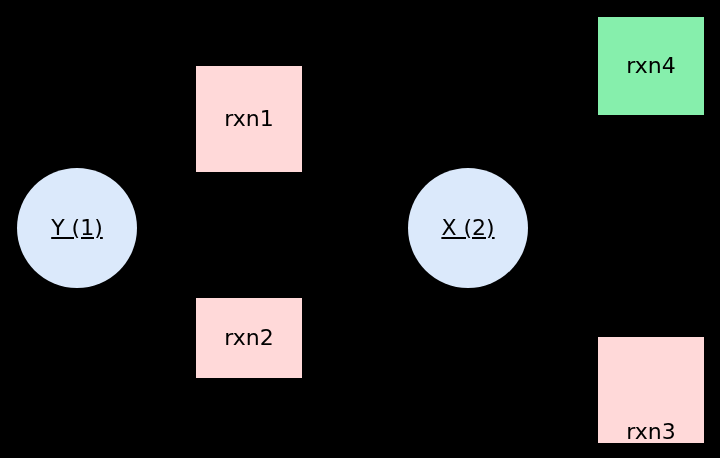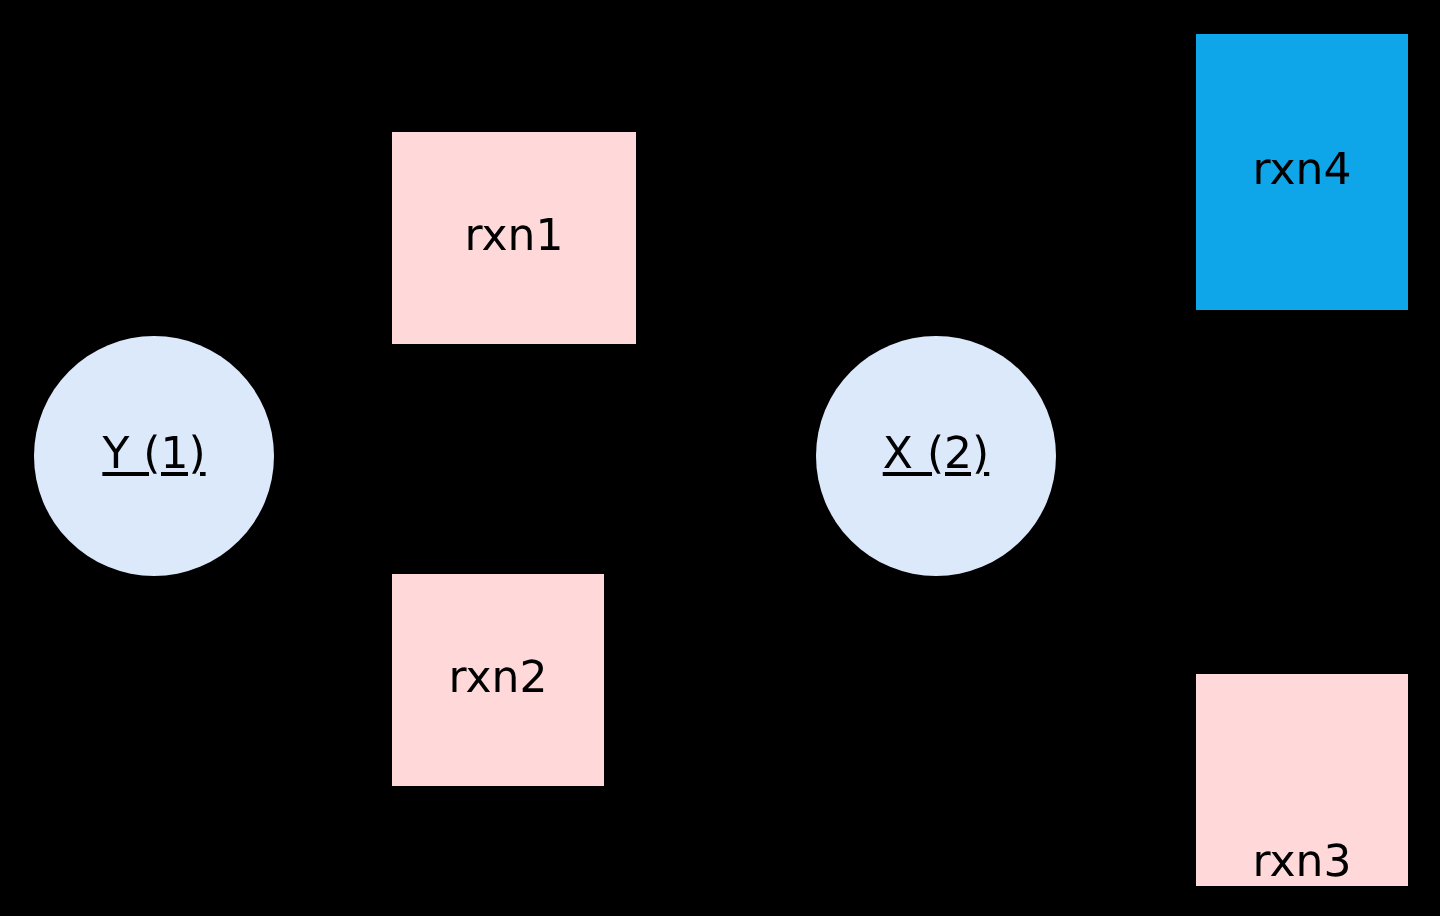--- a/index.html
+++ b/index.html
@@ -41,25 +41,25 @@
 </head>
 <body>
 
 <div id="canvas" class="canvas" style="width: 720px; height: 458px; background: rgb(0, 0, 0);">
     <div class="node species" style="left: 17px; top: 168px; width: 120px; height: 120px; background: rgb(219, 233, 251); color: rgb(0, 0, 0);">
       <span class="label">Y (1)</span>
     </div>
     <div class="node species" style="left: 408px; top: 168px; width: 120px; height: 120px; background: rgb(219, 233, 251); color: rgb(0, 0, 0);">
       <span class="label">X (2)</span>
     </div>
-    <div class="node reaction" style="left: 196px; top: 66px; width: 122px; height: 106px; background: rgb(255, 217, 217); color: rgb(0, 0, 0);">
+    <div class="node reaction" style="left: 196px; top: 66px; width: 106px; height: 106px; background: rgb(255, 217, 217); color: rgb(0, 0, 0);">
       <span class="label">rxn1</span>
     </div>
-    <div class="node reaction" style="left: 196px; top: 287px; width: 106px; height: 106px; background: rgb(255, 217, 217); color: rgb(0, 0, 0);">
+    <div class="node reaction" style="left: 196px; top: 298px; width: 106px; height: 80px; background: rgb(255, 217, 217); color: rgb(0, 0, 0);">
       <span class="label">rxn2</span>
     </div>
-    <div class="node reaction" style="left: 598px; top: 17px; width: 106px; height: 138px; background: #0ea5e9; color: rgb(0, 0, 0); text-align: right;">
+    <div class="node reaction" style="left: 598px; top: 17px; width: 106px; height: 98px; background: #86efac; color: rgb(0, 0, 0); text-align: right;">
       <span class="label">rxn4</span>
     </div>
     <div class="node reaction" style="left: 598px; top: 337px; width: 106px; height: 106px; background: rgb(255, 217, 217); color: rgb(0, 0, 0); align-items: flex-end;">
       <span class="label">rxn3</span>
     </div>
   </div>
 
 </body></html>

